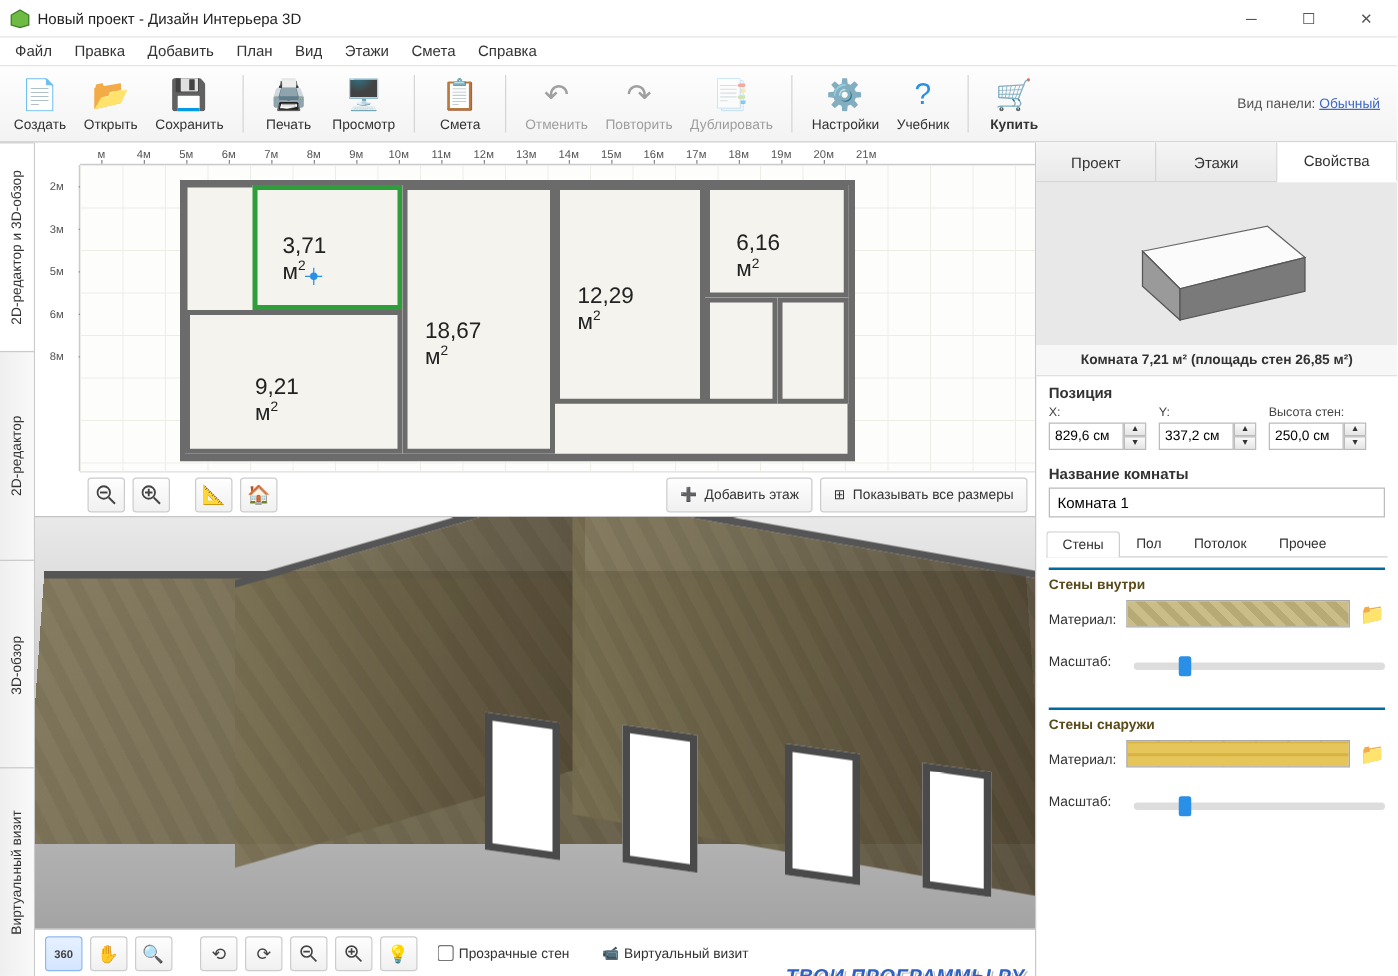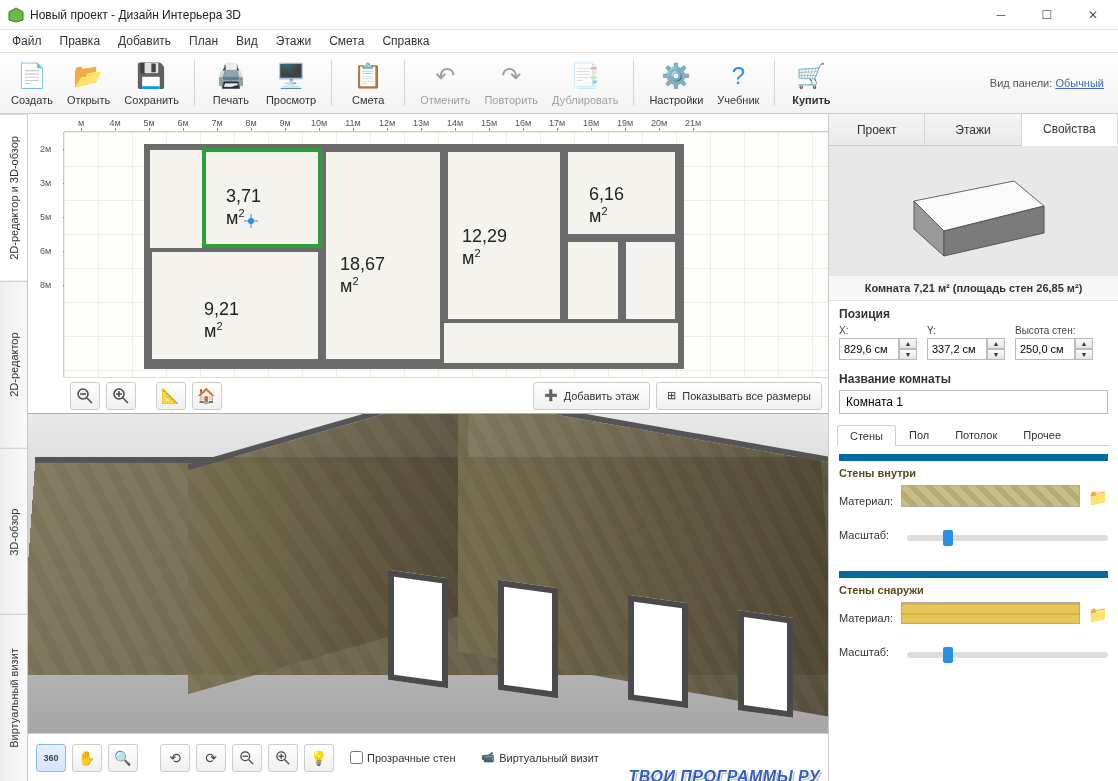--- a/index.html
+++ b/index.html
@@ -50,21 +50,21 @@
 
 .plan-toolbar { position: absolute; left: 36px; right: 0; bottom: 0; height: 36px; display: flex; align-items: center; padding: 0 6px; gap: 6px; background: #fff; border-top: 1px solid #ddd; }
 .ptool { width: 30px; height: 28px; border: 1px solid #ccc; border-radius: 3px; background: linear-gradient(#fefefe,#f0f0f0); display: flex; align-items: center; justify-content: center; cursor: pointer; font-size: 15px; color: #444; }
 .pill-btn { height: 28px; padding: 0 10px; border: 1px solid #ccc; border-radius: 3px; background: linear-gradient(#fefefe,#f0f0f0); display: flex; align-items: center; gap: 6px; cursor: pointer; font-size: 11px; }
 
 .view3d { flex: 1; position: relative; overflow: hidden; background: linear-gradient(#e9e9e9 0%, #c9c9c9 40%, #9c9c9c 100%); }
 .view3d .wall3d { position:absolute; background: linear-gradient(to right, rgba(120,110,80,0.9), rgba(80,70,50,0.9)); border-top: 6px solid #555; }
 .view3d .wall3d::after { content:''; position:absolute; top:0; bottom:0; width:100%; background: repeating-linear-gradient(60deg, rgba(255,255,255,0.05) 0 12px, rgba(0,0,0,0.08) 12px 22px); opacity:.35;}
 .view3d .window { position:absolute; border: 6px solid #4a4a4a; background: #fff; }
 
-.footer3d { position: absolute; bottom: 0; left: 0; right: 0; height: 48px; background: #fff; border-top: 1px solid #cfcfcf; display: flex; align-items: center; padding: 0 8px; gap: 6px; }
+.footer3d { position: absolute; bottom: 0; left: 0; right: 0; height: 38px; background: #fff; border-top: 1px solid #cfcfcf; display: flex; align-items: center; padding: 0 8px; gap: 6px; }
 .fbtn { width: 30px; height: 28px; border: 1px solid #ccc; border-radius: 3px; background: linear-gradient(#fefefe,#f0f0f0); display: flex; align-items: center; justify-content: center; cursor: pointer; font-size: 14px; color:#444;}
 .fbtn.active { background: linear-gradient(#e6f1ff,#d3e5ff); border-color: #8cb8f0; }
 .chk { display: flex; align-items: center; gap: 4px; font-size: 11px; margin-left: 10px; cursor:pointer;}
 .badge-link { margin-left: auto; font-weight: bold; font-style: italic; font-size: 16px; color: #3060c0; text-shadow: 1px 1px 0 #fff, 2px 2px 0 #bbb; letter-spacing: .5px; margin-top: 38px;}
 
 .right-panel { width: 290px; border-left: 1px solid #cacaca; display: flex; flex-direction: column; background: #fff; }
 .rtabs { display: flex; height: 32px; background: linear-gradient(#f5f5f5,#e9e9e9); border-bottom: 1px solid #cacaca; }
 .rtab { flex: 1; display: flex; align-items: center; justify-content: center; font-size: 12px; cursor: pointer; border-right: 1px solid #d5d5d5; }
 .rtab.active { background: #fff; border-bottom: 2px solid #fff; margin-bottom: -1px; font-weight: 500; }
 
@@ -80,21 +80,21 @@
 .spin .sb { width: 18px; display: flex; flex-direction: column; }
 .spin .sb div { flex:1; border:1px solid #bbb; background:linear-gradient(#fafafa,#e5e5e5); font-size:7px; display:flex; align-items:center; justify-content:center; cursor:pointer;}
 .fld-label { font-size: 10px; color: #444; margin-bottom: 2px; }
 
 .name-input { width: 100%; height: 24px; border: 1px solid #bbb; padding: 0 6px; font-size: 12px; }
 
 .subtabs { display: flex; margin: 4px 8px 0; border-bottom: 1px solid #cfcfcf; }
 .subtab { padding: 4px 12px; font-size: 11px; cursor: pointer; border: 1px solid transparent; border-bottom: none; }
 .subtab.active { border-color: #cfcfcf; background: #fff; border-radius: 3px 3px 0 0; position: relative; top: 1px; }
 
-.matgroup { border-top: 7px solid #0369a1; margin: 8px 10px 0; padding-top: 6px; }
+.matgroup { border-top: 2px solid #0369a1; margin: 8px 10px 0; padding-top: 6px; }
 .matgroup .ghdr { font-weight: 600; color: #5a4a1a; font-size: 11px; margin-bottom: 6px; }
 .matrow { display: flex; align-items: flex-end; gap: 8px; font-size: 11px; margin-bottom: 22px; }
 .swatch { flex: 1; height: 22px; border: 1px solid #aaa; }
 .folder-ico { font-size: 16px; cursor: pointer; color:#e29a2e; }
 .slider { flex:1; position:relative; height: 6px; background:#ddd; border-radius:3px; }
 .slider .thumb { position:absolute; top:-5px; width:10px; height:16px; background:#2a8fe6; border-radius:2px; }
 </style>
 </head>
 <body>
 

